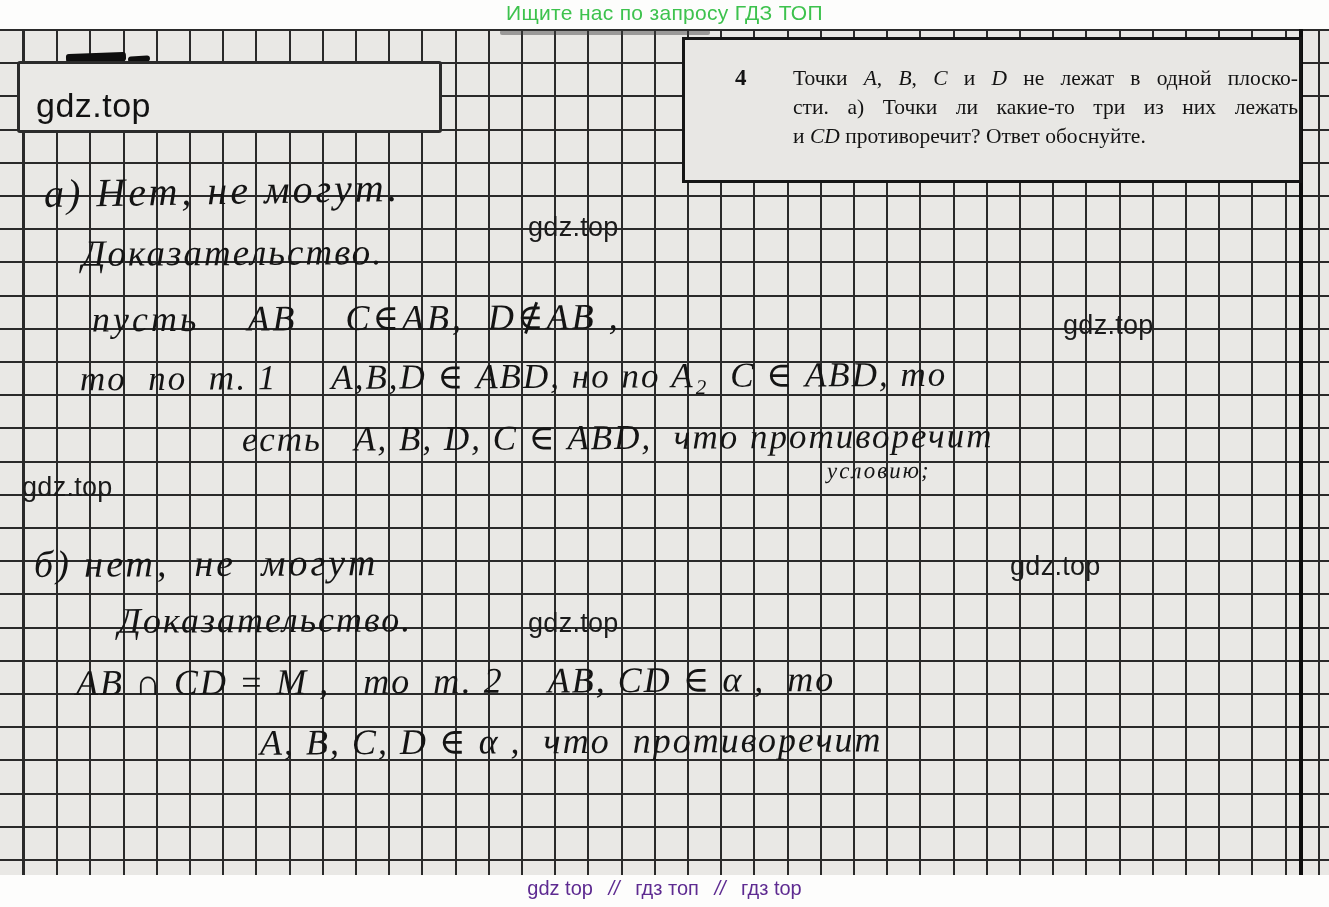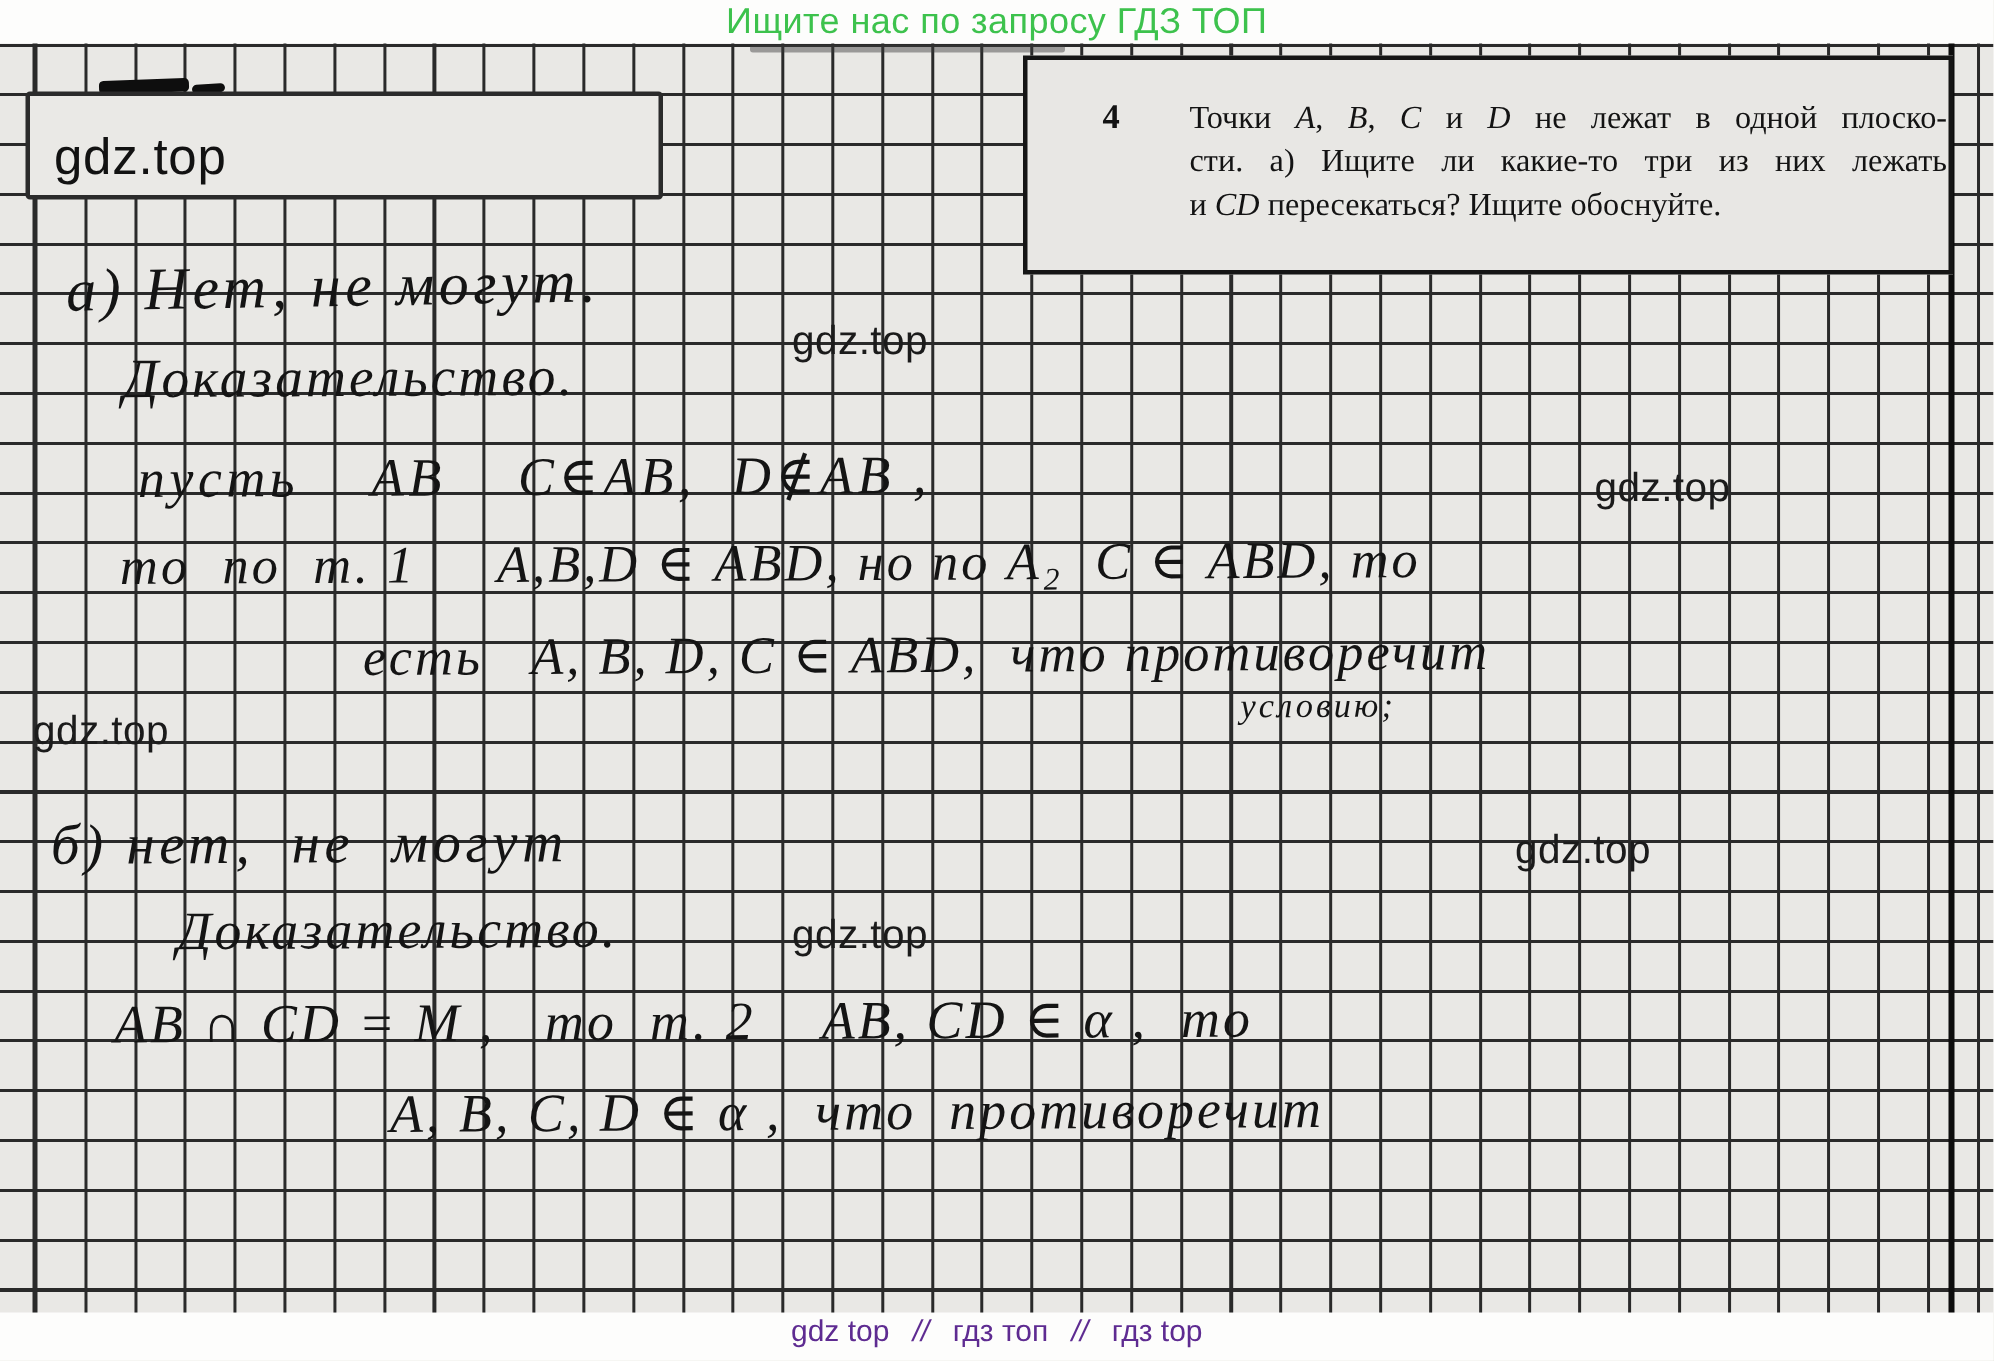--- a/index.html
+++ b/index.html
@@ -2,21 +2,21 @@
 <html lang="ru"><head>
 <meta charset="utf-8">
 <style>
   html,body{margin:0;padding:0;}
   body{width:1329px;height:907px;background:#fdfdfc;overflow:hidden;}
   .page{position:relative;width:1329px;height:907px;background:#fdfdfc;
         font-family:"Liberation Sans",sans-serif;}
 
   
   .promo{position:absolute;top:1px;left:0;width:100%;text-align:center;
-         font-size:24px;letter-spacing:.3px;color:#3dc24d;font-weight:400;}
+         font-size:21px;letter-spacing:.3px;color:#3dc24d;font-weight:400;}
 
   
   .paper{position:absolute;left:0;top:29px;width:1329px;height:846px;
          background-color:#e9e8e5;
          background-image:
            repeating-linear-gradient(to right,#2a2a2a 0 2px,transparent 2px 33.2px),
            repeating-linear-gradient(to bottom,#2a2a2a 0 2px,transparent 2px 33.2px);
          background-position:23px 0,0 0;}
   .margin-line{position:absolute;left:1299px;top:29px;width:4px;height:846px;background:#0d0d0d;}
 
@@ -88,22 +88,22 @@
   <div class="smudge s2"></div>
 
   <div class="stamp">
     <span class="stamp-label">gdz.top</span>
   </div>
 
   <div class="problem-box">
     <div class="problem-number">4</div>
     <div class="problem-text">
       <div class="pline"><span>Точки </span><span class="it">A</span><span>, </span><span class="it">B</span><span>, </span><span class="it">C</span><span> и </span><span class="it">D</span><span> не лежат в одной плоско-</span></div>
-      <div class="pline"><span>сти. а) Ищите ли какие-то три из них лежать</span></div>
-      <div class="pline"><span>и </span><span class="it">CD</span><span> пересекаться? Ищите обоснуйте.</span></div>
+      <div class="pline"><span>сти. а) Точки ли какие-то три из них лежать</span></div>
+      <div class="pline"><span>и </span><span class="it">CD</span><span> противоречит? Ответ обоснуйте.</span></div>
     </div>
   </div>
 
   <span class="wm wm1">gdz.top</span>
   <span class="wm wm2">gdz.top</span>
   <span class="wm wm3">gdz.top</span>
   <span class="wm wm4">gdz.top</span>
   <span class="wm wm5">gdz.top</span>
 
   <div class="hw l1">а) Нет, не могут.</div>

